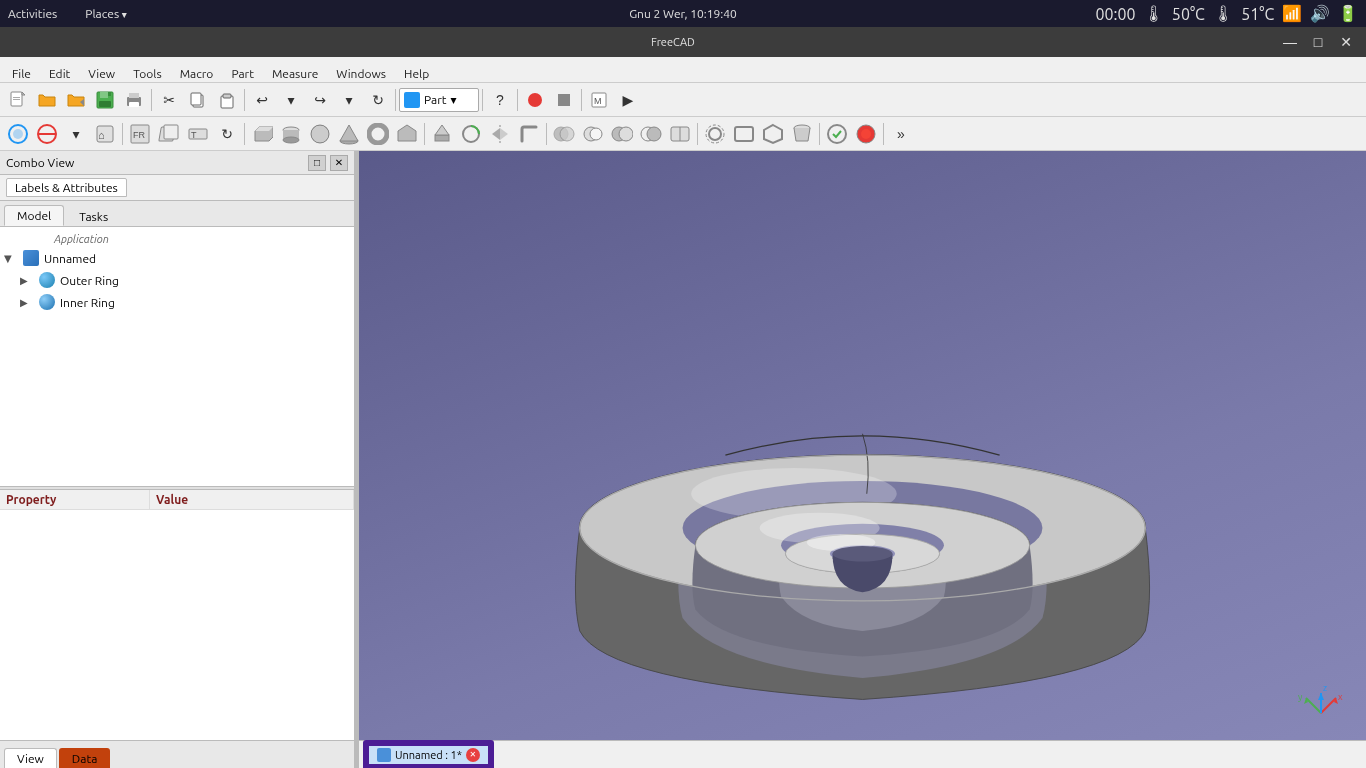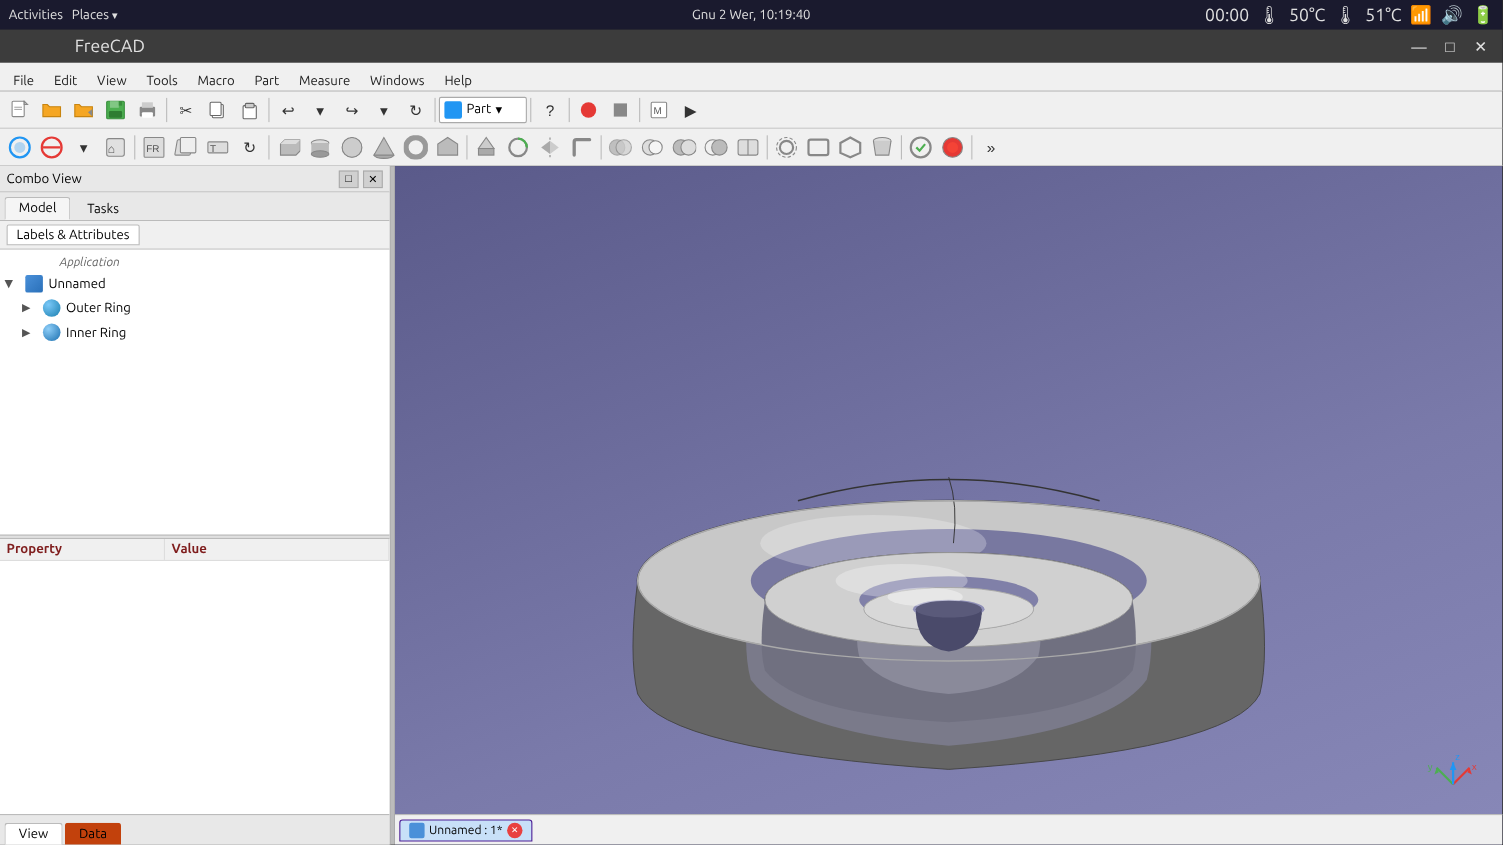--- a/index.html
+++ b/index.html
@@ -10,36 +10,36 @@
       width: 100%;
       height: 27px;
       background: #1a1a2e;
       display: flex;
       align-items: center;
       justify-content: space-between;
       padding: 0 8px;
       color: #e0e0e0;
       font-size: 12px;
     }
-    #system-bar-left { display: flex; gap: 8px; align-items: center; }
+    #system-bar-left { display: flex; gap: 28px; align-items: center; }
     #system-bar-center { position: absolute; left: 50%; transform: translateX(-50%); }
     #system-bar-right { display: flex; gap: 8px; align-items: center; font-size: 16px; }
 
     
     #title-bar {
       width: 100%;
       height: 30px;
       background: #3c3c3c;
       display: flex;
       align-items: center;
       justify-content: space-between;
       padding: 0 8px;
       color: #e0e0e0;
     }
-    #title-bar-title { flex: 1; text-align: left; font-size: 16px; }
+    #title-bar-title { flex: 1; text-align: center; font-size: 11px; }
     #title-bar-controls { display: flex; gap: 4px; }
     .title-btn {
       width: 24px; height: 20px;
       background: transparent;
       border: none;
       color: #e0e0e0;
       cursor: pointer;
       font-size: 14px;
       display: flex; align-items: center; justify-content: center;
     }
@@ -310,21 +310,21 @@
       align-items: center;
       padding: 0 4px;
       gap: 4px;
     }
     .vp-tab {
       display: flex;
       align-items: center;
       gap: 4px;
       padding: 2px 8px;
       background: #c8e0f8;
-      border: 1px solid #4c1d95;
+      border: 6px solid #4c1d95;
       border-radius: 3px 3px 0 0;
       cursor: pointer;
       font-size: 11px;
     }
     .vp-tab-close {
       width: 14px; height: 14px;
       background: #e84040;
       border-radius: 50%;
       display: flex; align-items: center; justify-content: center;
       color: white;
@@ -658,27 +658,27 @@
 
   <div id="left-panel">
     <div id="combo-view-header">
       <span>Combo View</span>
       <div id="combo-view-controls">
         <button class="cv-btn">□</button>
         <button class="cv-btn">✕</button>
       </div>
     </div>
 
+    <div id="labels-attributes-tab">
+      <div class="la-tab">Labels &amp; Attributes</div>
+    </div>
+
     <div id="model-tabs">
       <div class="model-tab active">Model</div>
       <div class="model-tab">Tasks</div>
-    </div>
-
-    <div id="labels-attributes-tab">
-      <div class="la-tab">Labels &amp; Attributes</div>
     </div>
 
     <div id="tree-area">
       <div class="tree-section-label">Application</div>
 
       <div class="tree-item">
         <span class="tree-arrow">▼</span>
         <span class="tree-icon">
           <div class="icon-unnamed"></div>
         </span>

